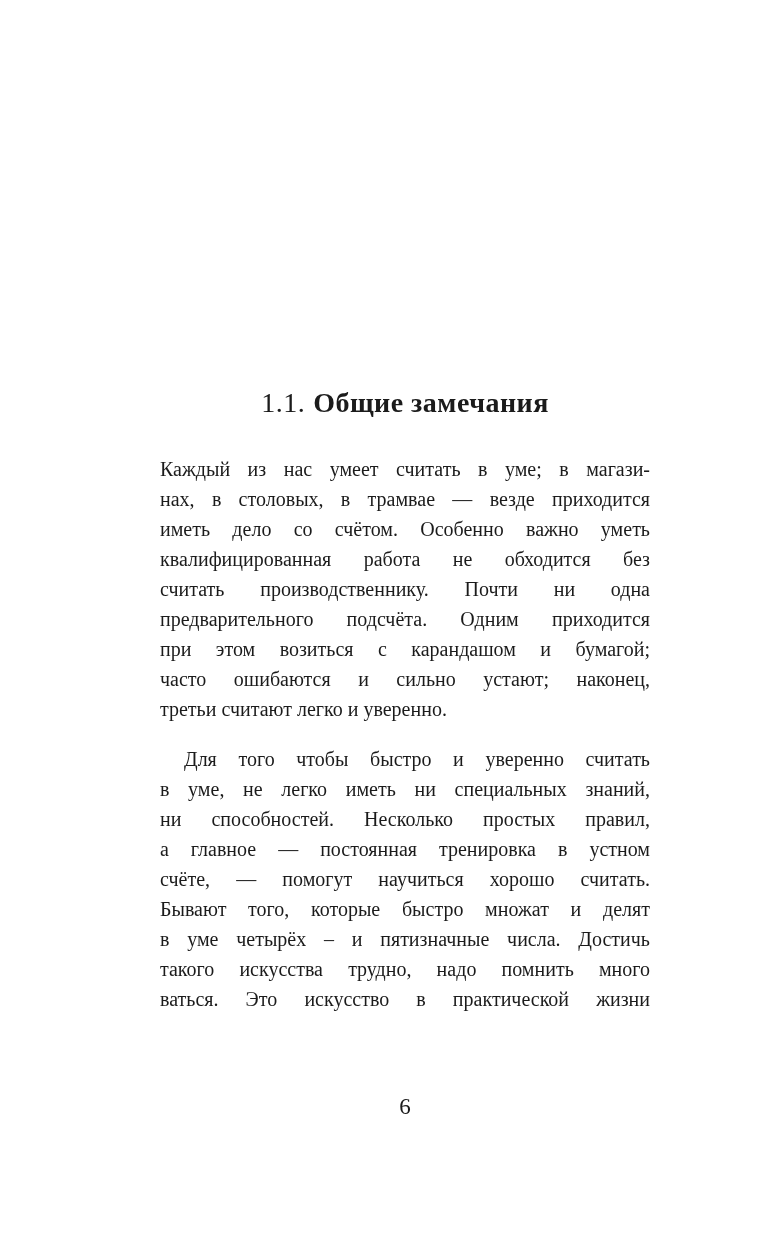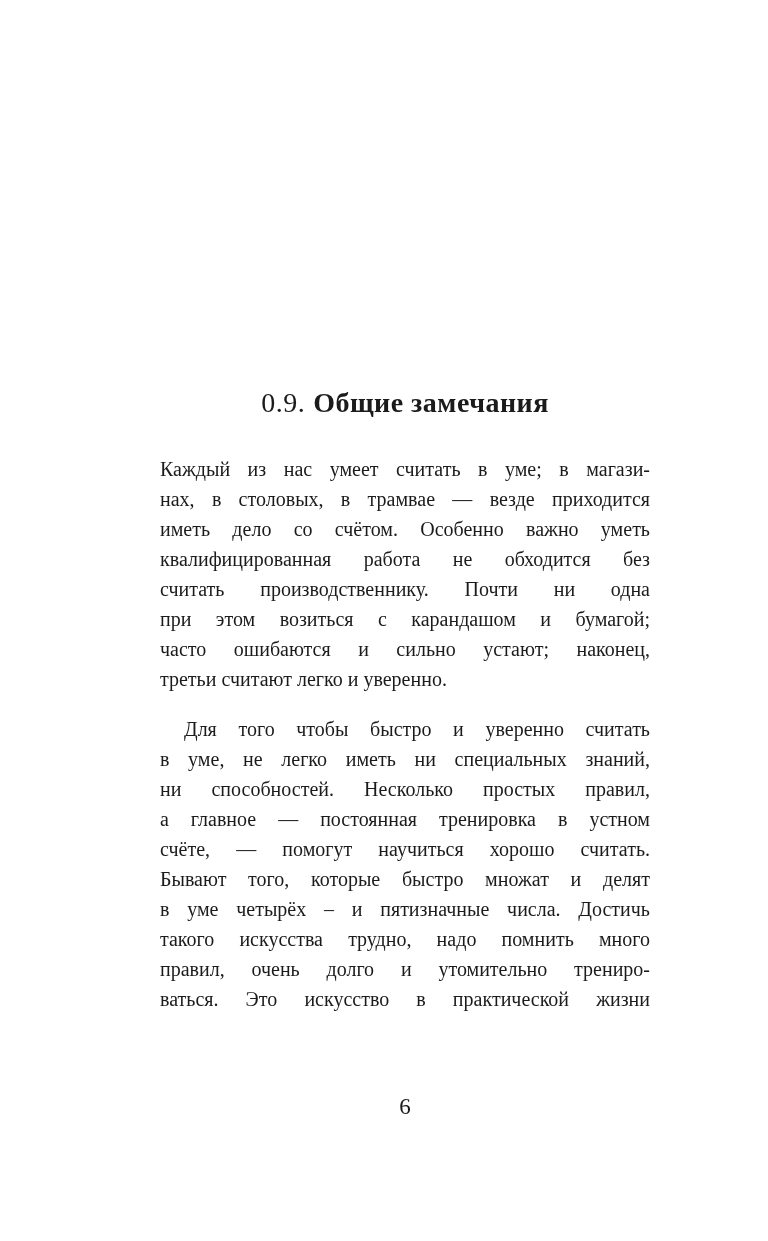--- a/index.html
+++ b/index.html
@@ -66,45 +66,45 @@
     line-height: 30px;
   }
 </style>
 </head>
 <body>
 
 <div class="page" style="color: rgb(27, 27, 27); background: rgb(255, 255, 255);">
   <div class="content">
 
     <div class="heading">
-      <span class="section-number">0.9.</span><span class="section-title">Общие замечания</span>
+      <span class="section-number">1.1.</span><span class="section-title">Общие замечания</span>
     </div>
 
     <div class="body-text">
 
     <div class="paragraph">
           <div class="line">Каждый из нас умеет считать в уме; в магази-</div>
           <div class="line">нах, в столовых, в трамвае — везде приходится</div>
           <div class="line">иметь дело со счётом. Особенно важно уметь</div>
           <div class="line">квалифицированная работа не обходится без</div>
           <div class="line">считать производственнику. Почти ни одна</div>
+          <div class="line">предварительного подсчёта. Одним приходится</div>
           <div class="line">при этом возиться с карандашом и бумагой;</div>
           <div class="line">часто ошибаются и сильно устают; наконец,</div>
           <div class="line last-line">третьи считают легко и уверенно.</div>
         </div>
         <div class="paragraph">
           <div class="line indented">Для того чтобы быстро и уверенно считать</div>
           <div class="line">в уме, не легко иметь ни специальных знаний,</div>
           <div class="line">ни способностей. Несколько простых правил,</div>
           <div class="line">а главное — постоянная тренировка в устном</div>
           <div class="line">счёте, — помогут научиться хорошо считать.</div>
           <div class="line">Бывают того, которые быстро множат и делят</div>
           <div class="line">в уме четырёх – и пятизначные числа. Достичь</div>
           <div class="line">такого искусства трудно, надо помнить много</div>
-          <div class="line">правил, очень долго и утомительно трениро-</div>
           <div class="line">ваться. Это искусство в практической жизни</div>
         </div>
       </div>
 
   </div>
 
   <div class="page-number">6</div>
 </div>
 
 </body></html>

